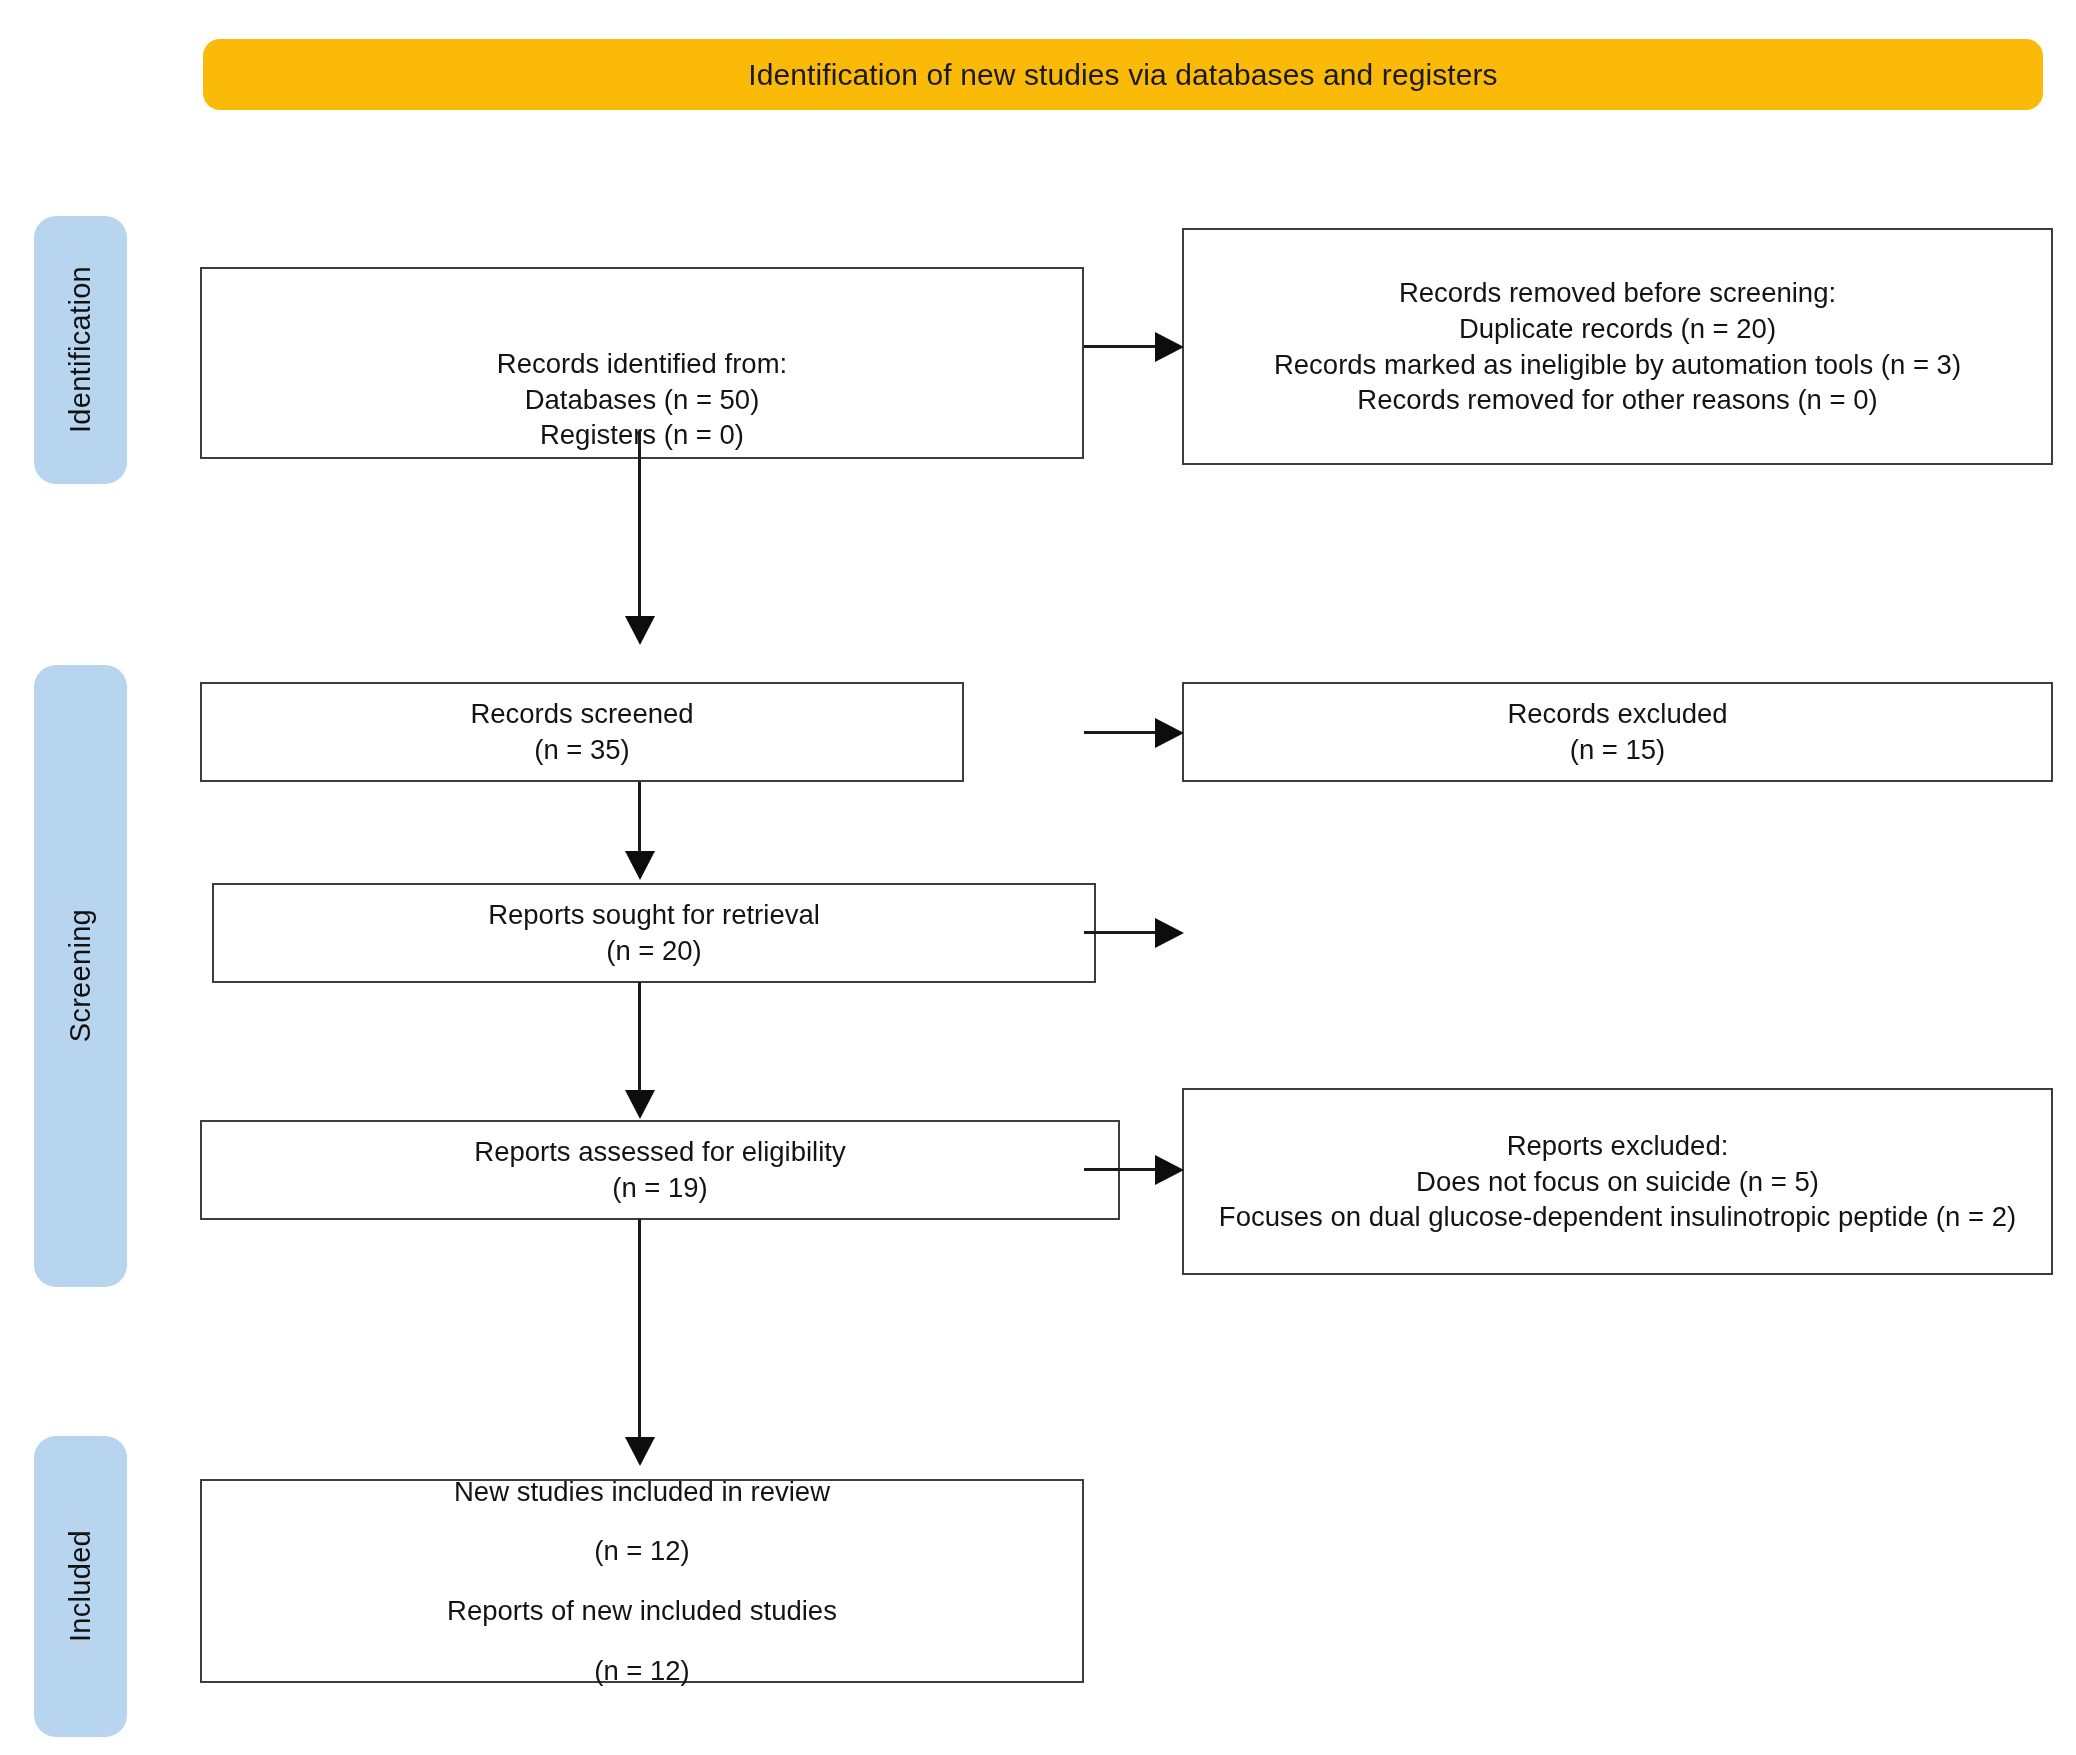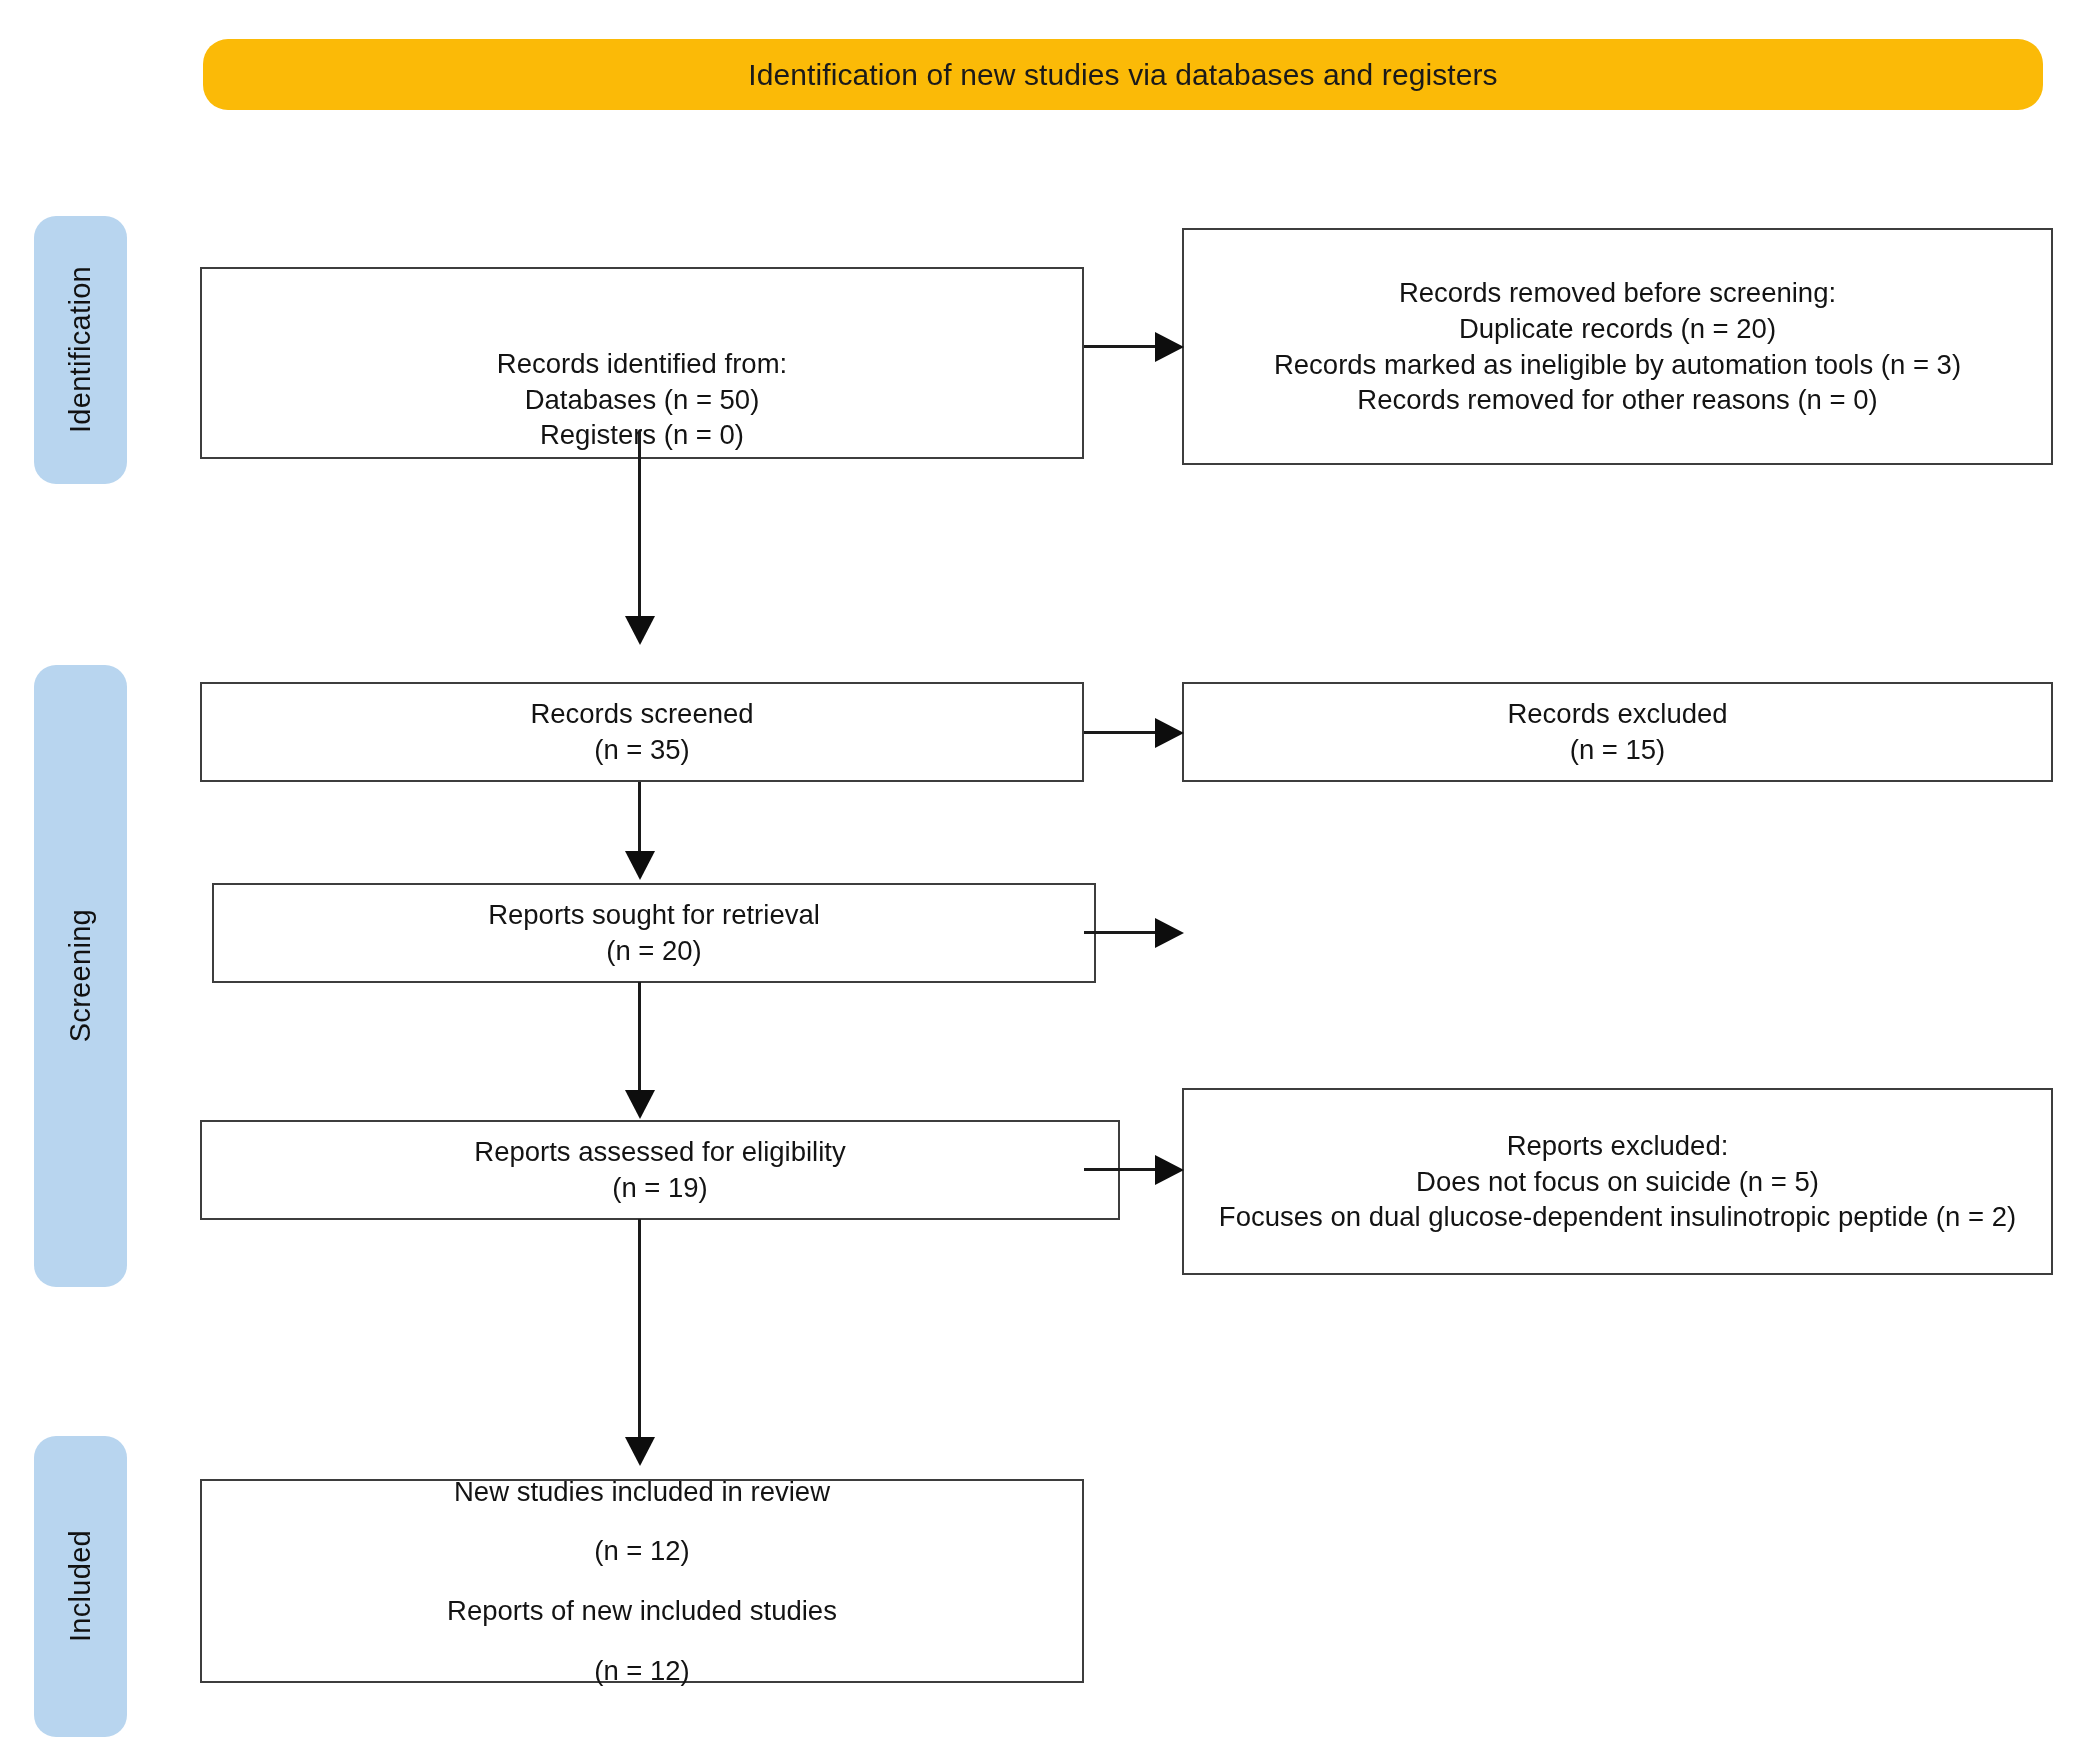--- a/index.html
+++ b/index.html
@@ -22,21 +22,21 @@
   }
 
   
   .banner {
     position: absolute;
     left: 203px;
     top: 39px;
     width: 1840px;
     height: 71px;
     background: #FBBA07;
-    border-radius: 25px;
+    border-radius: 17px;
     display: flex;
     align-items: center;
     justify-content: center;
   }
   .banner-text {
     font-size: 30px;
     color: #1a1a1a;
     letter-spacing: 0.1px;
     white-space: nowrap;
   }
@@ -145,21 +145,21 @@
     <div class="line">Records marked as ineligible by automation tools (n = 3)</div>
     <div class="line">Records removed for other reasons (n = 0)</div>
   </div>
 
   <div class="h-line" style="left:1084px; top:345px; width:76px;"></div>
   <div class="h-arrow-head" style="left:1155px; top:332px;"></div>
 
   <div class="v-line" style="left:638px; top:431px; height:196px;"></div>
   <div class="v-arrow-head" style="left:625px; top:616px;"></div>
 
-  <div class="box" style="left:200px; top:682px; width:884px; height:100px;">
+  <div class="box" style="left:200px; top:682px; width:764px; height:100px;">
     <div class="line">Records screened</div>
     <div class="line">(n = 35)</div>
   </div>
 
   <div class="box" style="left:1182px; top:682px; width:871px; height:100px;">
     <div class="line">Records excluded</div>
     <div class="line">(n = 15)</div>
   </div>
 
   <div class="h-line" style="left:1084px; top:731px; width:76px;"></div>

